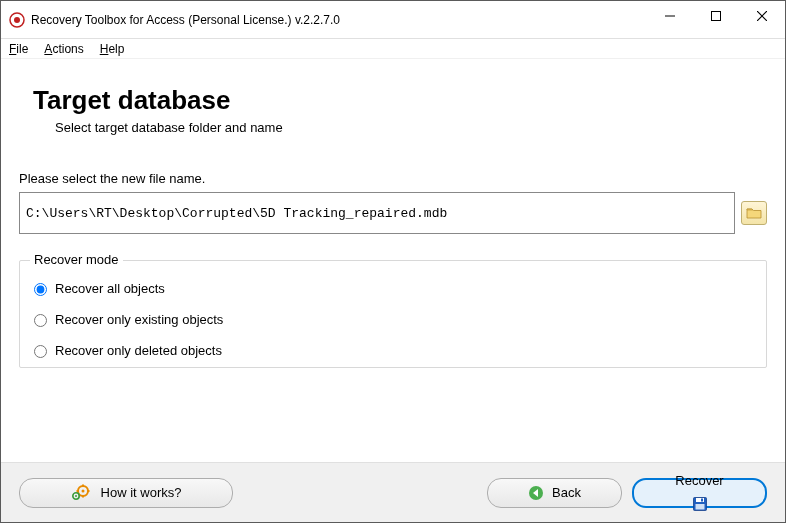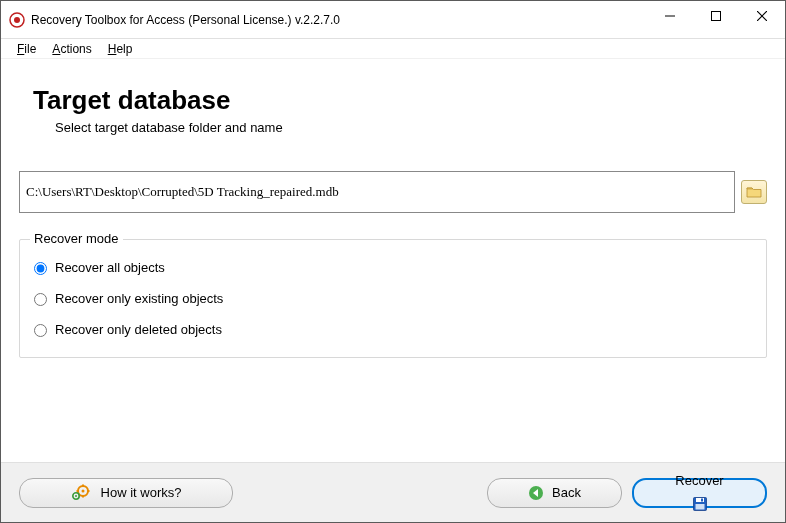--- a/index.html
+++ b/index.html
@@ -8,36 +8,36 @@
   
   
   .titlebar { height: 38px; background: #fff; display: flex; align-items: center; border-bottom: 1px solid #e0e0e0; }
   .titlebar-icon { width: 16px; height: 16px; margin: 0 6px 0 8px; display: flex; align-items: center; justify-content: center; }
   .titlebar-title { flex: 1; color: #000; font-size: 12px; }
   .win-controls { display: flex; height: 100%; }
   .win-btn { width: 46px; height: 30px; display: flex; align-items: center; justify-content: center; background: transparent; border: none; cursor: pointer; }
   .win-btn svg { width: 10px; height: 10px; }
   
   
-  .menubar { height: 20px; display: flex; align-items: center; padding: 0 8px; background: #fff; border-bottom: 1px solid #f0f0f0; }
+  .menubar { height: 20px; display: flex; align-items: center; padding: 0 0; background: #fff; border-bottom: 1px solid #f0f0f0; }
   .menu-item { padding: 2px 8px; cursor: pointer; color: #000; font-size: 12px; }
   .menu-item .ul { text-decoration: underline; }
   
   
   .content { flex: 1; padding: 18px 18px 0 18px; display: flex; flex-direction: column; }
   .heading { font-size: 26px; font-weight: bold; color: #000; margin: 8px 0 4px 14px; }
   .subheading { font-size: 13px; color: #000; margin: 0 0 36px 36px; }
   .prompt { font-size: 13px; color: #000; margin-bottom: 6px; }
   
   .file-row { display: flex; align-items: center; gap: 6px; margin-bottom: 26px; }
-  .file-input { flex: 1; height: 42px; border: 1px solid #888; padding: 16px 6px; font-size: 13px; font-family: Liberation Serif, serif; outline: none; }
+  .file-input { flex: 1; height: 42px; border: 1px solid #888; padding: 16px 6px; font-size: 13px; font-family: Liberation Mono, monospace; outline: none; }
   .browse-btn { width: 26px; height: 24px; border: 1px solid #c0b070; background: linear-gradient(#fff5d6, #f4e4a8); border-radius: 3px; display: flex; align-items: center; justify-content: center; cursor: pointer; }
   
   
-  .fieldset { border: 1px solid #d8d8d8; border-radius: 2px; padding: 14px 12px 20px 12px; margin-bottom: 10px; position: relative; }
+  .fieldset { border: 1px solid #d8d8d8; border-radius: 2px; padding: 14px 12px 9px 12px; margin-bottom: 10px; position: relative; }
   .fieldset-legend { position: absolute; top: -9px; left: 10px; background: #fff; padding: 0 4px; font-size: 13px; color: #000; }
   .radio-row { display: flex; align-items: flex-end; margin: 6px 0 16px 2px; font-size: 13px; cursor: pointer; }
   .radio-row:last-child { margin-bottom: 0; margin-top: 8px; }
   .radio-row input { margin-right: 8px; width: 13px; height: 13px; cursor: pointer; }
   
   
   .button-bar { height: 60px; background: #f0f0f0; border-top: 1px solid #e0e0e0; display: flex; align-items: center; padding: 0 18px; gap: 10px; }
   .spacer { flex: 1; }
   .btn { height: 30px; border: 1px solid #adadad; background: linear-gradient(#f8f8f8, #e8e8e8); border-radius: 14px; display: flex; align-items: center; justify-content: center; gap: 8px; font-size: 13px; color: #000; cursor: pointer; padding: 0 14px; font-family: inherit; }
   .btn.wide { min-width: 214px; }
@@ -81,20 +81,21 @@
 
   <div class="menubar">
     <div class="menu-item"><span class="ul">F</span><span>ile</span></div>
     <div class="menu-item"><span class="ul">A</span><span>ctions</span></div>
     <div class="menu-item"><span class="ul">H</span><span>elp</span></div>
   </div>
 
   <div class="content">
     <div class="heading">Target database</div>
     <div class="subheading">Select target database folder and name</div>
+    <div class="prompt">Please select the new file name.</div>
     <div class="file-row">
       <input class="file-input" type="text" value="C:\Users\RT\Desktop\Corrupted\5D Tracking_repaired.mdb" style="">
       <button class="browse-btn">
         <span class="icon-slot">
           <svg width="16" height="14" viewBox="0 0 16 14">
               <path d="M1 3 L6 3 L7.5 4.5 L15 4.5 L15 12 L1 12 Z" fill="#f5d77a" stroke="#b89030" stroke-width="0.8"></path>
               <path d="M1 3 L6 3 L7 4 L1 4 Z" fill="#e8c860" stroke="#b89030" stroke-width="0.6"></path>
             </svg>
         </span>
       </button>

